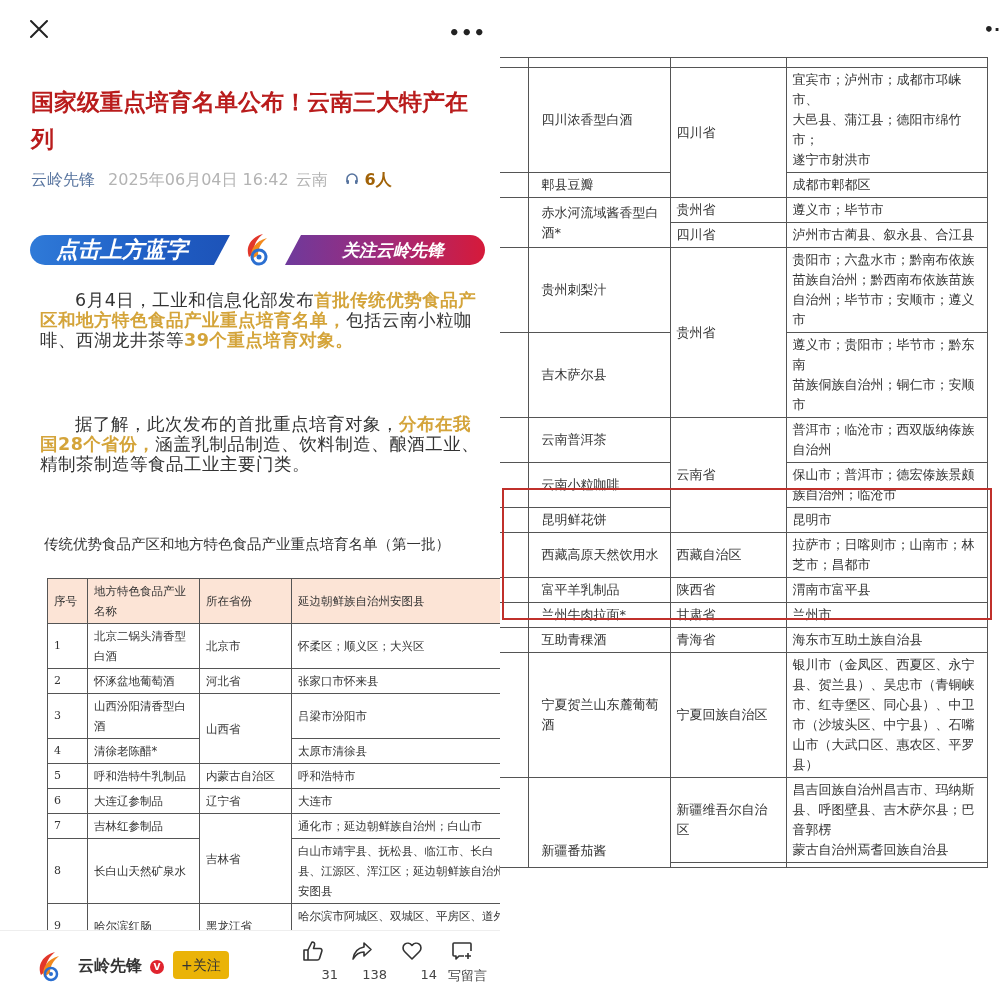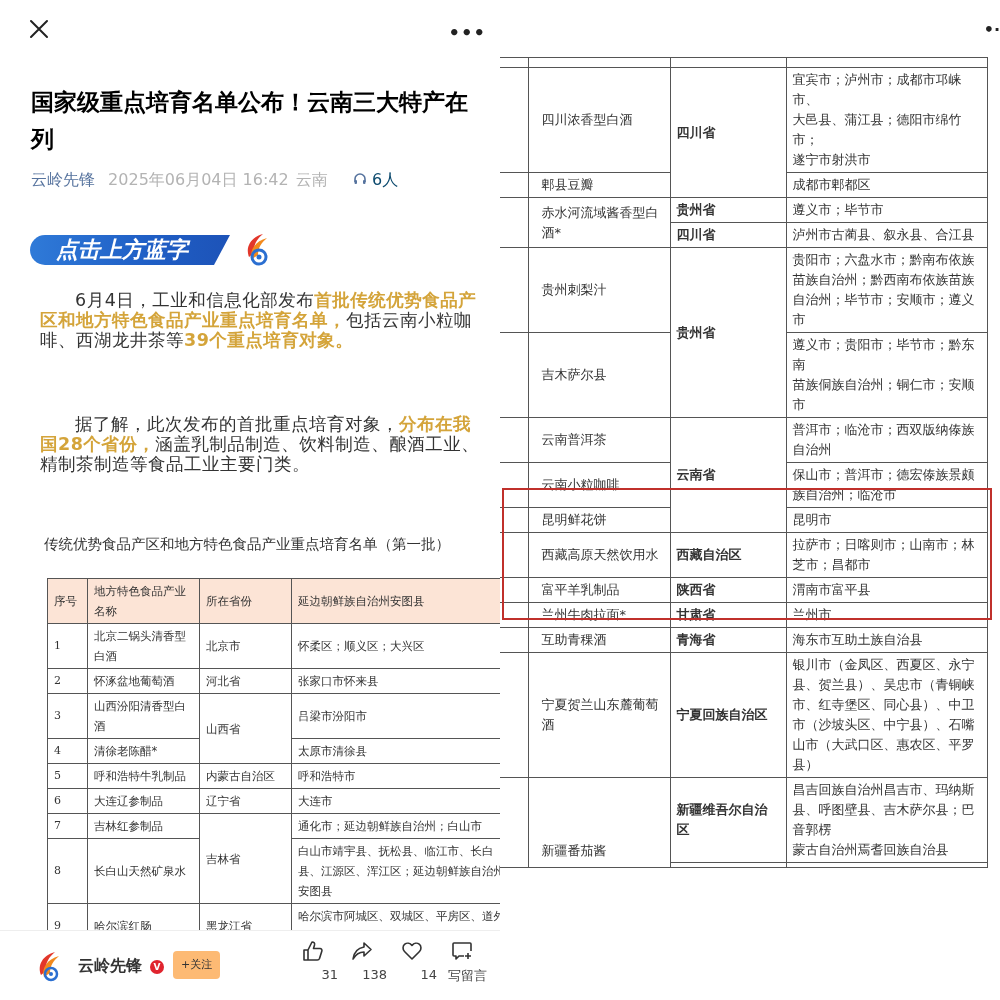--- a/index.html
+++ b/index.html
@@ -5,26 +5,26 @@
   * { box-sizing: border-box; margin: 0; padding: 0; }
   html, body { width: 1000px; height: 1000px; overflow: hidden; background: #fff; }
   body { font-family: "DejaVu Sans", "Liberation Sans", sans-serif; color: #222; position: relative; }
 
   
   .left { position: absolute; left: 0; top: 0; width: 500px; height: 1000px; background: #fff; overflow: hidden; }
   .topbar { position: absolute; top: 18px; left: 28px; right: 14px; height: 32px; }
   .close-btn { position: absolute; left: 0; top: 0; width: 24px; height: 24px; cursor: pointer; }
   .more-btn { position: absolute; right: 0; top: 4px; font-size: 18px; letter-spacing: 1px; color: #222; font-weight: bold; cursor: pointer; }
 
-  .title { position: absolute; top: 84px; left: 31px; width: 455px; font-size: 23px; font-weight: bold; line-height: 37px; color: #000000; }
+  .title { position: absolute; top: 84px; left: 31px; width: 455px; font-size: 23px; font-weight: bold; line-height: 37px; color: #b91c1c; }
   .meta { position: absolute; top: 170px; left: 31px; font-size: 16px; color: #b3b3b3; white-space: nowrap; }
   .meta .author { color: #56739e; margin-right: 8px; cursor: pointer; }
   .meta .date { margin-right: 2px; }
-  .meta .loc { margin-right: 20px; font-family: Liberation Mono, monospace; }
-  .meta .listen { color: #0c4a6e; }
+  .meta .loc { margin-right: 12px; font-family: Liberation Mono, monospace; }
+  .meta .listen { color: #a16207; font-weight: bold; }
 
   .banner { position: absolute; top: 233px; left: 30px; width: 455px; height: 34px; }
   .ban-left { position: absolute; left: 0; top: 2px; width: 200px; height: 30px; border-radius: 15px 0 0 15px;
     background: linear-gradient(90deg, #2f7ad8 0%, #1f5ec5 60%, #1d53b8 100%);
     clip-path: polygon(0 0, 100% 0, 92% 100%, 0 100%); color: #fff; font-weight: bold; font-style: italic; font-size: 22px;
     display: flex; align-items: center; justify-content: center; padding-right: 16px; }
   .ban-right { position: absolute; right: 0; top: 2px; width: 200px; height: 30px; border-radius: 0 15px 15px 0;
     background: linear-gradient(90deg, #6e3a9c 0%, #a02a7a 50%, #d61a3a 100%);
     clip-path: polygon(8% 0, 100% 0, 100% 100%, 0 100%); color: #fff; font-weight: bold; font-style: italic; font-size: 17px;
     display: flex; align-items: center; justify-content: center; padding-left: 16px; }
@@ -40,33 +40,33 @@
   table.list { border-collapse: collapse; font-size: 11.5px; color: #333; }
   table.list td, table.list th { border: 1.2px solid #555; padding: 2px 6px; vertical-align: middle; font-weight: normal; text-align: left; line-height: 20px; }
   .ltable { position: absolute; top: 578px; left: 47px; width: 472px; }
   .ltable th { background: #fce4d6; line-height: 19px; }
   .ltable td.num { width: 40px; font-family: "DejaVu Serif", serif; font-size: 11px; }
 
   .bottombar { position: absolute; left: 0; top: 930px; width: 500px; height: 70px; background: #fff; border-top: 1px solid #eee; }
   .bb-logo { position: absolute; left: 33px; top: 18px; width: 32px; height: 34px; }
   .bb-name { position: absolute; left: 78px; top: 25px; font-size: 16px; color: #333; font-weight: bold; }
   .bb-verify { position: absolute; left: 150px; top: 29px; width: 14px; height: 14px; border-radius: 50%; background: #e0242e; color: #fff; font-size: 9px; font-weight: bold; text-align: center; line-height: 14px; }
-  .bb-follow { position: absolute; left: 173px; top: 20px; height: 28px; padding: 0 8px; background: #fdba74; border-radius: 4px; font-size: 11px; color: #333; line-height: 28px; cursor: pointer; }
+  .bb-follow { position: absolute; left: 173px; top: 20px; height: 28px; padding: 0 8px; background: #eab308; border-radius: 4px; font-size: 14px; color: #333; line-height: 28px; cursor: pointer; }
   .bb-action { position: absolute; top: 8px; width: 50px; text-align: right; cursor: pointer; }
   .bb-action svg { display: block; margin: 0 auto; }
   .bb-action .cnt { font-size: 13px; color: #444; margin-top: 4px; display: block; }
 
   
   .right { position: absolute; left: 500px; top: 0; width: 500px; height: 1000px; background: #fff; overflow: hidden; }
   .rmore { position: absolute; right: 0; top: 20px; font-size: 16px; font-weight: bold; color: #222; cursor: pointer; }
   .rtable { position: absolute; top: 57px; left: 0px; width: 488px; }
   .rtable td { font-size: 13px; line-height: 25px; padding: 0 8px; }
   .rtable td.num { width: 28px; border-left: none; }
   .rtable td.name { width: 142px; padding-left: 13px; }
-  .rtable td.prov { width: 116px; font-weight: bold; }
+  .rtable td.prov { width: 116px; }
   .highlight-box { position: absolute; left: 2px; top: 488px; width: 490px; height: 132px; border: 2.5px solid #c0302b; pointer-events: none; }
 </style>
 </head>
 <body>
 
 <div class="left">
   <div class="topbar">
     <div class="close-btn">
       <svg width="22" height="22" viewBox="0 0 22 22">
         <path d="M3 3 L19 19 M19 3 L3 19" stroke="#222" stroke-width="2" stroke-linecap="round"></path>
@@ -93,20 +93,21 @@
 
   <div class="banner">
     <div class="ban-left">点击上方蓝字</div>
     <svg class="ban-logo" viewBox="0 0 44 42">
       <circle cx="22" cy="21" r="20" fill="#fff"></circle>
       <path d="M14 28 C10 18 16 8 28 5 C22 10 18 16 19 24" fill="#e2372b"></path>
       <path d="M17 30 C14 22 20 12 32 9 C26 14 23 19 23 26" fill="#f28a1e"></path>
       <circle cx="24" cy="28" r="7" fill="none" stroke="#2b6fd1" stroke-width="3"></circle>
       <circle cx="24" cy="28" r="2.5" fill="#2b6fd1"></circle>
     </svg>
+    <div class="ban-right">关注云岭先锋</div>
   </div>
 
   <p class="para para1">
     <span style="padding-left:35px"></span><span>6月4日，工业和信息化部发布</span><span class="hl">首批传统优势食品产区和地方特色食品产业重点培育名单，</span><span>包括云南小粒咖啡、西湖龙井茶等</span><span class="hl">39个重点培育对象。</span>
   </p>
 
   <p class="para para2">
     <span style="padding-left:35px"></span><span>据了解，此次发布的首批重点培育对象，</span><span class="hl">分布在我国28个省份，</span><span>涵盖乳制品制造、饮料制造、酿酒工业、精制茶制造等食品工业主要门类。</span>
   </p>
 

